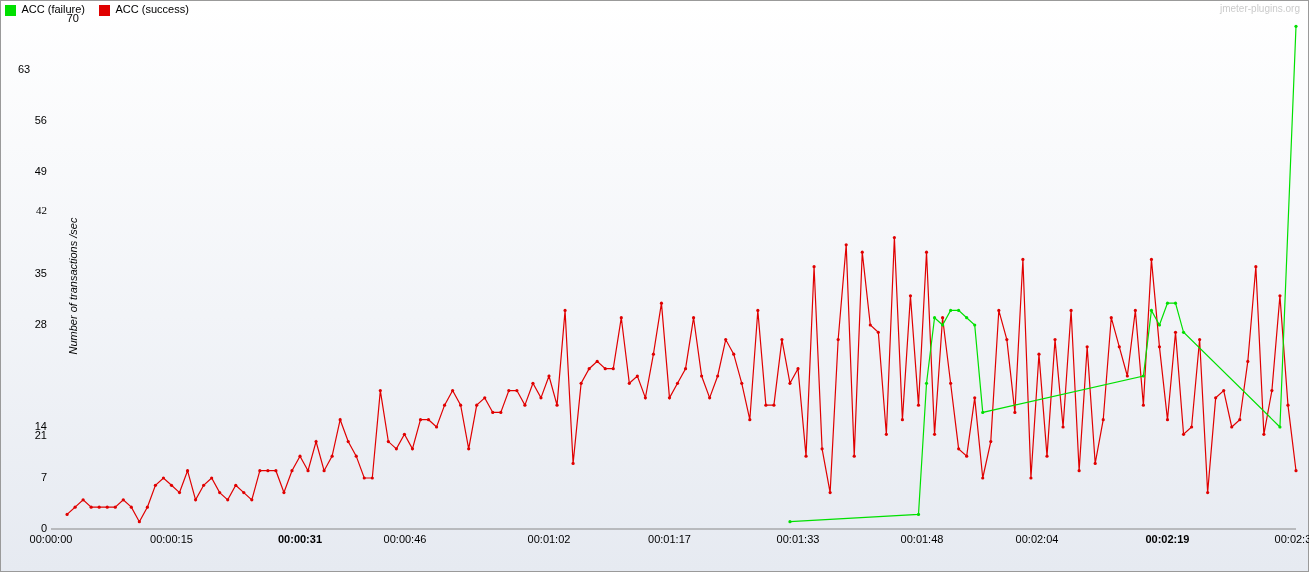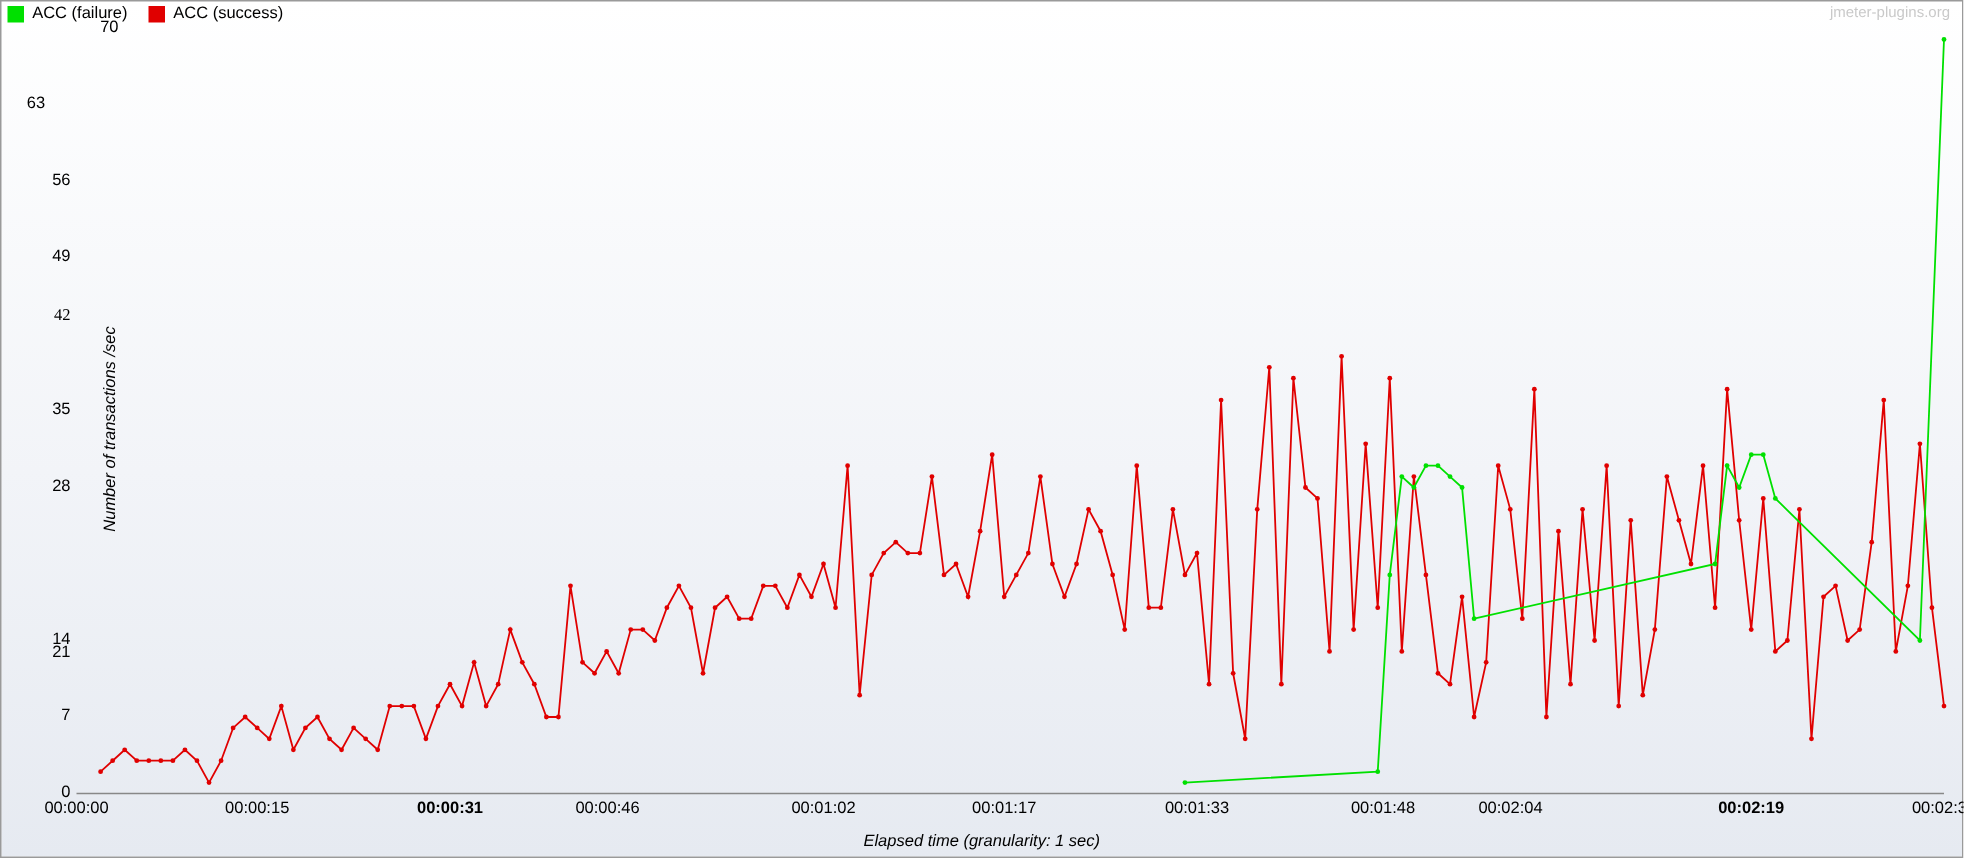--- a/index.html
+++ b/index.html
@@ -28,21 +28,20 @@
     </span>
     <span>
       <span class="swatch" style="background:#e00000"></span>
       <span>ACC (success)</span>
     </span>
   </div>
 
   <div class="watermark">jmeter-plugins.org</div>
 
   <div class="ylab">Number of transactions /sec</div>
-  <div class="xlab">Elapsed time (granularity: 1 sec)</div>
 
   <div class="plot" id="plot">
     <svg id="chartsvg" viewBox="0 0 1245 510">
         <line x1="0" x2="1245" y1="510" y2="510" stroke="#888" stroke-width="1"></line>
         <path d="M16.06451612903226 495.42857142857144 L24.096774193548388 488.14285714285717 L32.12903225806452 480.85714285714283 L40.16129032258064 488.14285714285717 L48.193548387096776 488.14285714285717 L56.2258064516129 488.14285714285717 L64.25806451612904 488.14285714285717 L72.29032258064517 480.85714285714283 L80.32258064516128 488.14285714285717 L88.35483870967742 502.7142857142857 L96.38709677419355 488.14285714285717 L104.41935483870968 466.2857142857143 L112.4516129032258 459 L120.48387096774194 466.2857142857143 L128.51612903225808 473.57142857142856 L136.5483870967742 451.7142857142857 L144.58064516129033 480.85714285714283 L152.61290322580643 466.2857142857143 L160.64516129032256 459 L168.67741935483872 473.57142857142856 L176.70967741935485 480.85714285714283 L184.74193548387095 466.2857142857143 L192.7741935483871 473.57142857142856 L200.80645161290323 480.85714285714283 L208.83870967741936 451.7142857142857 L216.8709677419355 451.7142857142857 L224.9032258064516 451.7142857142857 L232.93548387096774 473.57142857142856 L240.96774193548387 451.7142857142857 L249 437.14285714285717 L257.03225806451616 451.7142857142857 L265.06451612903226 422.57142857142856 L273.0967741935484 451.7142857142857 L281.1290322580645 437.14285714285717 L289.16129032258067 400.7142857142857 L297.19354838709677 422.57142857142856 L305.22580645161287 437.14285714285717 L313.258064516129 459 L321.2903225806451 459 L329.3225806451613 371.57142857142856 L337.35483870967744 422.57142857142856 L345.38709677419354 429.8571428571429 L353.4193548387097 415.2857142857143 L361.45161290322585 429.8571428571429 L369.4838709677419 400.7142857142857 L377.51612903225805 400.7142857142857 L385.5483870967742 408 L393.5806451612903 386.1428571428571 L401.61290322580646 371.57142857142856 L409.64516129032256 386.1428571428571 L417.6774193548387 429.8571428571429 L425.7096774193548 386.1428571428571 L433.741935483871 378.8571428571429 L441.77419354838713 393.42857142857144 L449.8064516129032 393.42857142857144 L457.83870967741933 371.57142857142856 L465.8709677419355 371.57142857142856 L473.9032258064516 386.1428571428571 L481.93548387096774 364.28571428571433 L489.9677419354839 378.8571428571429 L498 357 L506.0322580645161 386.1428571428571 L514.0645161290323 291.42857142857144 L522.0967741935484 444.42857142857144 L530.1290322580645 364.28571428571433 L538.1612903225806 349.7142857142857 L546.1935483870968 342.42857142857144 L554.2258064516129 349.7142857142857 L562.258064516129 349.7142857142857 L570.2903225806451 298.71428571428567 L578.3225806451613 364.28571428571433 L586.3548387096774 357 L594.3870967741935 378.8571428571429 L602.4193548387098 335.1428571428571 L610.4516129032257 284.1428571428571 L618.483870967742 378.8571428571429 L626.516129032258 364.28571428571433 L634.5483870967741 349.7142857142857 L642.5806451612902 298.71428571428567 L650.6129032258065 357 L658.6451612903226 378.8571428571429 L666.6774193548388 357 L674.7096774193549 320.57142857142856 L682.7419354838709 335.1428571428571 L690.7741935483871 364.28571428571433 L698.8064516129032 400.7142857142857 L706.8387096774194 291.42857142857144 L714.8709677419355 386.1428571428571 L722.9032258064517 386.1428571428571 L730.9354838709677 320.57142857142856 L738.9677419354838 364.28571428571433 L747 349.7142857142857 L755.0322580645161 437.14285714285717 L763.0645161290323 247.71428571428572 L771.0967741935484 429.8571428571429 L779.1290322580646 473.57142857142856 L787.1612903225806 320.57142857142856 L795.1935483870967 225.85714285714283 L803.2258064516129 437.14285714285717 L811.258064516129 233.14285714285717 L819.2903225806451 306 L827.3225806451613 313.2857142857143 L835.3548387096774 415.2857142857143 L843.3870967741935 218.5714285714286 L851.4193548387096 400.7142857142857 L859.4516129032257 276.8571428571429 L867.483870967742 386.1428571428571 L875.516129032258 233.14285714285717 L883.5483870967743 415.2857142857143 L891.5806451612904 298.71428571428567 L899.6129032258063 364.28571428571433 L907.6451612903226 429.8571428571429 L915.6774193548387 437.14285714285717 L923.7096774193549 378.8571428571429 L931.741935483871 459 L939.7741935483872 422.57142857142856 L947.8064516129032 291.42857142857144 L955.8387096774193 320.57142857142856 L963.8709677419355 393.42857142857144 L971.9032258064516 240.42857142857144 L979.9354838709678 459 L987.9677419354839 335.1428571428571 L996 437.14285714285717 L1004.0322580645161 320.57142857142856 L1012.0645161290322 408 L1020.0967741935484 291.42857142857144 L1028.1290322580646 451.7142857142857 L1036.1612903225807 327.8571428571429 L1044.1935483870968 444.42857142857144 L1052.225806451613 400.7142857142857 L1060.258064516129 298.71428571428567 L1068.2903225806451 327.8571428571429 L1076.3225806451612 357 L1084.3548387096773 291.42857142857144 L1092.3870967741937 386.1428571428571 L1100.4193548387098 240.42857142857144 L1108.4516129032259 327.8571428571429 L1116.483870967742 400.7142857142857 L1124.516129032258 313.2857142857143 L1132.5483870967741 415.2857142857143 L1140.5806451612902 408 L1148.6129032258066 320.57142857142856 L1156.6451612903227 473.57142857142856 L1164.6774193548385 378.8571428571429 L1172.7096774193549 371.57142857142856 L1180.741935483871 408 L1188.774193548387 400.7142857142857 L1196.8064516129032 342.42857142857144 L1204.8387096774195 247.71428571428572 L1212.8709677419356 415.2857142857143 L1220.9032258064515 371.57142857142856 L1228.9354838709678 276.8571428571429 L1236.967741935484 386.1428571428571 L1245 451.7142857142857 " fill="none" stroke="#e00000" stroke-width="1.2"></path>
         <circle cx="16.06451612903226" cy="495.42857142857144" r="1.6" fill="#e00000"></circle>
         <circle cx="24.096774193548388" cy="488.14285714285717" r="1.6" fill="#e00000"></circle>
         <circle cx="32.12903225806452" cy="480.85714285714283" r="1.6" fill="#e00000"></circle>
         <circle cx="40.16129032258064" cy="488.14285714285717" r="1.6" fill="#e00000"></circle>
         <circle cx="48.193548387096776" cy="488.14285714285717" r="1.6" fill="#e00000"></circle>
@@ -232,18 +231,18 @@
     </div>
   <div id="xticks">
       <div class="xtick" style="left: 50px;">00:00:00</div>
       <div class="xtick" style="left: 170.484px; margin-top: 37px;">00:00:15</div>
       <div class="xtick" style="left: 299px; font-weight: bold;">00:00:31</div>
       <div class="xtick" style="left: 404px;">00:00:46</div>
       <div class="xtick" style="left: 548px;">00:01:02</div>
       <div class="xtick" style="left: 668.484px;">00:01:17</div>
       <div class="xtick" style="left: 797px;">00:01:33</div>
       <div class="xtick" style="left: 921px;">00:01:48</div>
-      <div class="xtick" style="left: 986px; padding-left: 40px;">00:02:04</div>
+      <div class="xtick" style="left: 1016px; padding-left: 40px;">00:02:04</div>
       <div class="xtick" style="left: 1166.48px; font-weight: bold;">00:02:19</div>
       <div class="xtick" style="left: 1295px;">00:02:35</div>
     </div>
 
 </div>
 
 </body></html>

